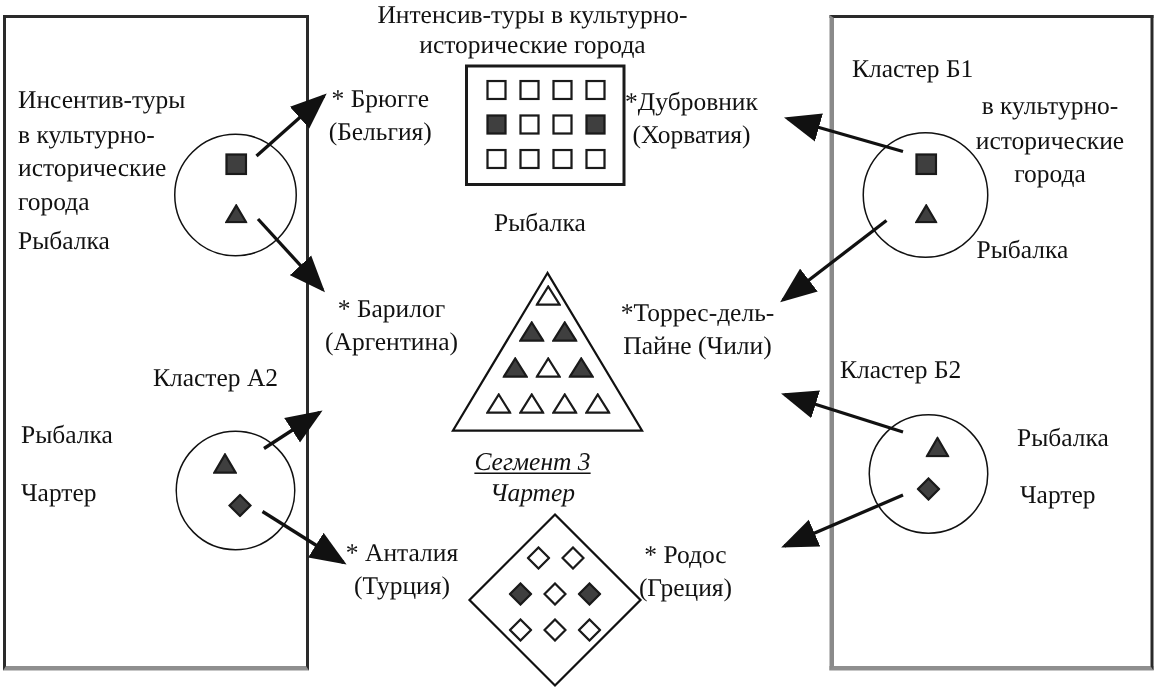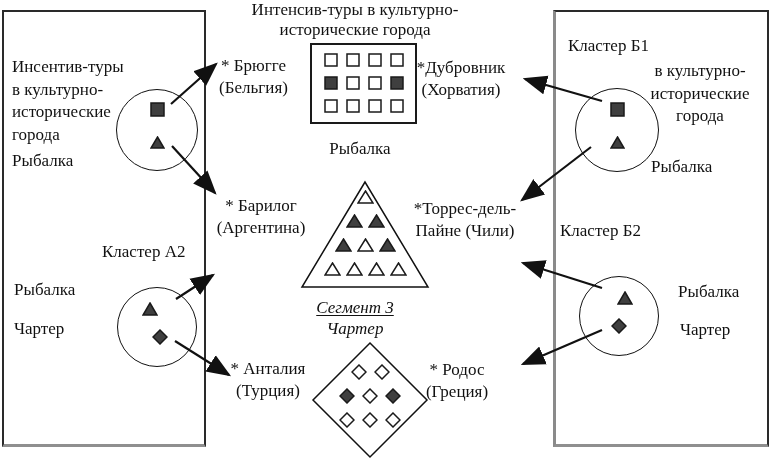--- a/index.html
+++ b/index.html
@@ -97,21 +97,21 @@
     <div class="markers">
         <svg class="glyph" width="15" height="15">
           <rect x="1" y="1" width="13" height="13" fill="#3f3f3f" stroke="#1a1a1a" stroke-width="1.5"></rect>
         </svg>
         <svg class="glyph" width="15" height="13">
           <polygon points="7.5,1 14,12 1,12" fill="#3f3f3f" stroke="#1a1a1a" stroke-width="1.5"></polygon>
         </svg>
       </div>
   </div>
 
-  <div class="abs" style="left:560px;top:220px;">Кластер Б2</div>
+  <div class="abs" style="left:560px;top:236px;">Кластер Б2</div>
   <div class="abs" style="left:678px;top:281px;">Рыбалка</div>
   <div class="abs" style="left:680px;top:319px;">Чартер</div>
   <div id="circle-b2" class="circle">
     <div class="markers">
         <svg class="glyph" width="16" height="14">
           <polygon points="8,1 15,13 1,13" fill="#3f3f3f" stroke="#1a1a1a" stroke-width="1.5"></polygon>
         </svg>
         <svg class="glyph" width="16" height="16">
           <polygon points="8,1 15,8 8,15 1,8" fill="#3f3f3f" stroke="#1a1a1a" stroke-width="1.5"></polygon>
         </svg>

